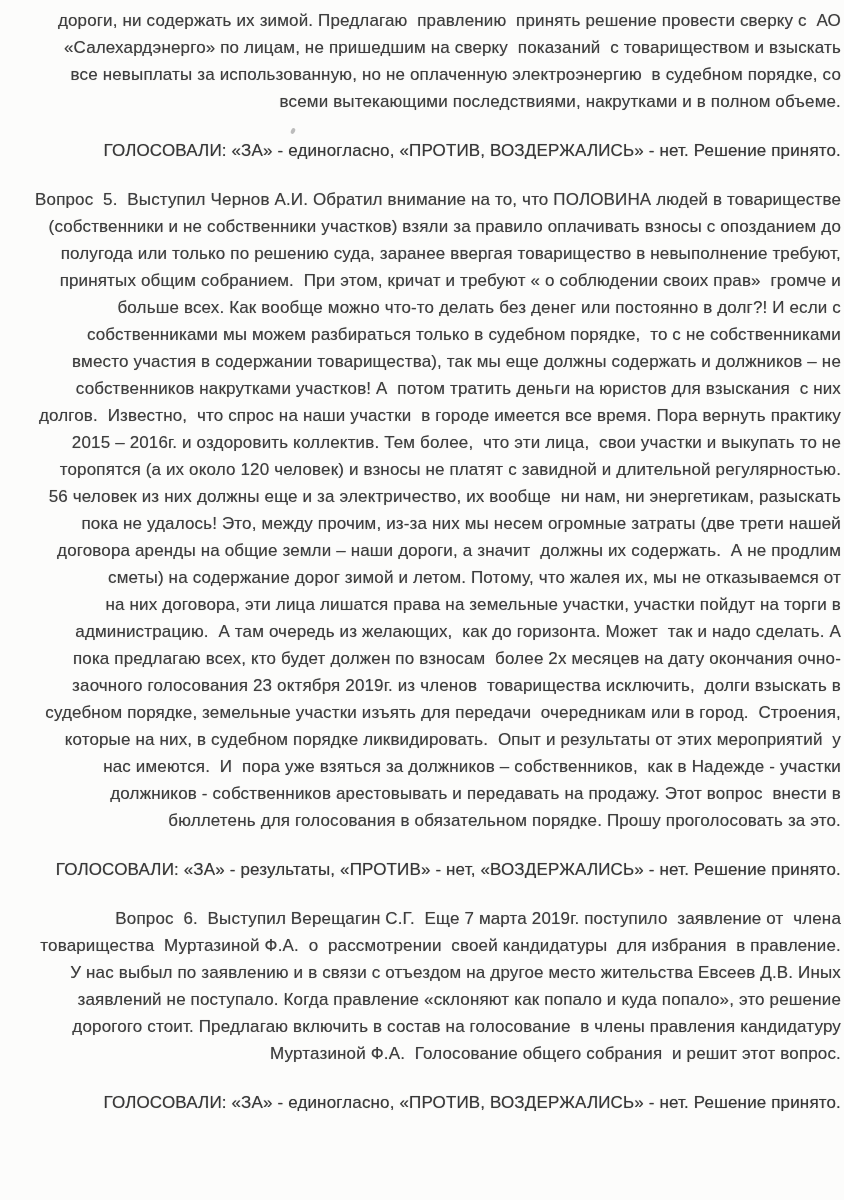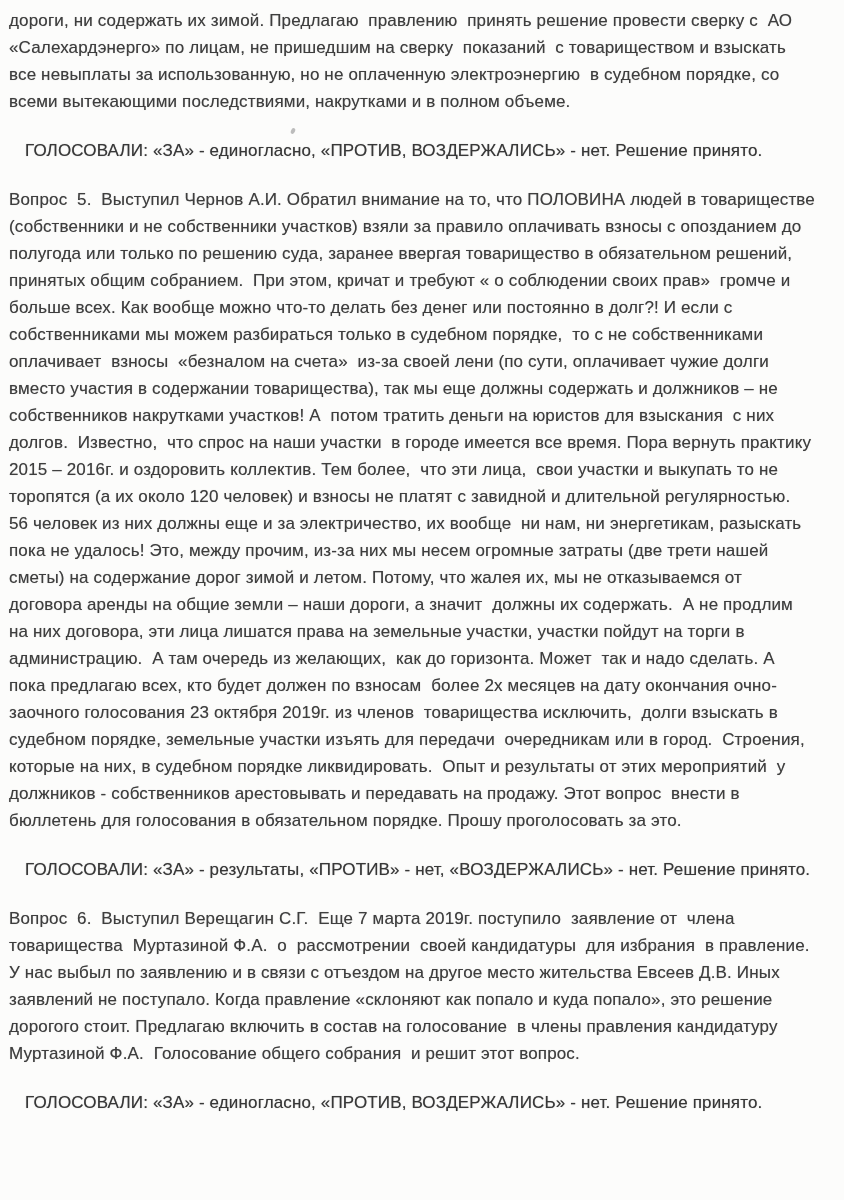--- a/index.html
+++ b/index.html
@@ -5,20 +5,21 @@
 <style>
   html, body { margin: 0; padding: 0; background: #e8e8e8; }
   .page {
     position: relative;
     width: 844px;
     height: 1200px;
     margin: 0 auto;
     background: #fcfcfb;
     overflow: hidden;
     font-family: "Liberation Sans", "DejaVu Sans", sans-serif;
+    text-align: right;
   }
   .content {
     position: absolute;
     left: 9px;
     top: 7px;
     width: 832px;
   }
   .block { margin: 0; }
   .block + .block { margin-top: 22px; }
   .line {
@@ -59,40 +60,40 @@
         <div class="line">«Салехардэнерго» по лицам, не пришедшим на сверку  показаний  с товариществом и взыскать</div>
         <div class="line">все невыплаты за использованную, но не оплаченную электроэнергию  в судебном порядке, со</div>
         <div class="line">всеми вытекающими последствиями, накрутками и в полном объеме.</div>
       </div>
       <div class="block vote">
         <div class="line">ГОЛОСОВАЛИ: «ЗА» - единогласно, «ПРОТИВ, ВОЗДЕРЖАЛИСЬ» - нет. Решение принято.</div>
       </div>
       <div class="block para">
         <div class="line">Вопрос  5.  Выступил Чернов А.И. Обратил внимание на то, что ПОЛОВИНА людей в товариществе</div>
         <div class="line">(собственники и не собственники участков) взяли за правило оплачивать взносы с опозданием до</div>
-        <div class="line">полугода или только по решению суда, заранее ввергая товарищество в обязательном решений,</div>
+        <div class="line">полугода или только по решению суда, заранее ввергая товарищество в невыполнение требуют,</div>
         <div class="line">принятых общим собранием.  При этом, кричат и требуют « о соблюдении своих прав»  громче и</div>
         <div class="line">больше всех. Как вообще можно что-то делать без денег или постоянно в долг?! И если с</div>
         <div class="line">собственниками мы можем разбираться только в судебном порядке,  то с не собственниками</div>
-        <div class="line">оплачивает  взносы  «безналом на счета»  из-за своей лени (по сути, оплачивает чужие долги</div>
         <div class="line">вместо участия в содержании товарищества), так мы еще должны содержать и должников – не</div>
         <div class="line">собственников накрутками участков! А  потом тратить деньги на юристов для взыскания  с них</div>
         <div class="line">долгов.  Известно,  что спрос на наши участки  в городе имеется все время. Пора вернуть практику</div>
         <div class="line">2015 – 2016г. и оздоровить коллектив. Тем более,  что эти лица,  свои участки и выкупать то не</div>
         <div class="line">торопятся (а их около 120 человек) и взносы не платят с завидной и длительной регулярностью.</div>
         <div class="line">56 человек из них должны еще и за электричество, их вообще  ни нам, ни энергетикам, разыскать</div>
         <div class="line">пока не удалось! Это, между прочим, из-за них мы несем огромные затраты (две трети нашей</div>
+        <div class="line">договора аренды на общие земли – наши дороги, а значит  должны их содержать.  А не продлим</div>
         <div class="line">сметы) на содержание дорог зимой и летом. Потому, что жалея их, мы не отказываемся от</div>
-        <div class="line">договора аренды на общие земли – наши дороги, а значит  должны их содержать.  А не продлим</div>
         <div class="line">на них договора, эти лица лишатся права на земельные участки, участки пойдут на торги в</div>
         <div class="line">администрацию.  А там очередь из желающих,  как до горизонта. Может  так и надо сделать. А</div>
         <div class="line">пока предлагаю всех, кто будет должен по взносам  более 2х месяцев на дату окончания очно-</div>
         <div class="line">заочного голосования 23 октября 2019г. из членов  товарищества исключить,  долги взыскать в</div>
         <div class="line">судебном порядке, земельные участки изъять для передачи  очередникам или в город.  Строения,</div>
         <div class="line">которые на них, в судебном порядке ликвидировать.  Опыт и результаты от этих мероприятий  у</div>
+        <div class="line">нас имеются.  И  пора уже взяться за должников – собственников,  как в Надежде - участки</div>
         <div class="line">должников - собственников арестовывать и передавать на продажу. Этот вопрос  внести в</div>
         <div class="line">бюллетень для голосования в обязательном порядке. Прошу проголосовать за это.</div>
       </div>
       <div class="block vote">
         <div class="line">ГОЛОСОВАЛИ: «ЗА» - результаты, «ПРОТИВ» - нет, «ВОЗДЕРЖАЛИСЬ» - нет. Решение принято.</div>
       </div>
       <div class="block para">
         <div class="line">Вопрос  6.  Выступил Верещагин С.Г.  Еще 7 марта 2019г. поступило  заявление от  члена</div>
         <div class="line">товарищества  Муртазиной Ф.А.  о  рассмотрении  своей кандидатуры  для избрания  в правление.</div>
         <div class="line">У нас выбыл по заявлению и в связи с отъездом на другое место жительства Евсеев Д.В. Иных</div>

